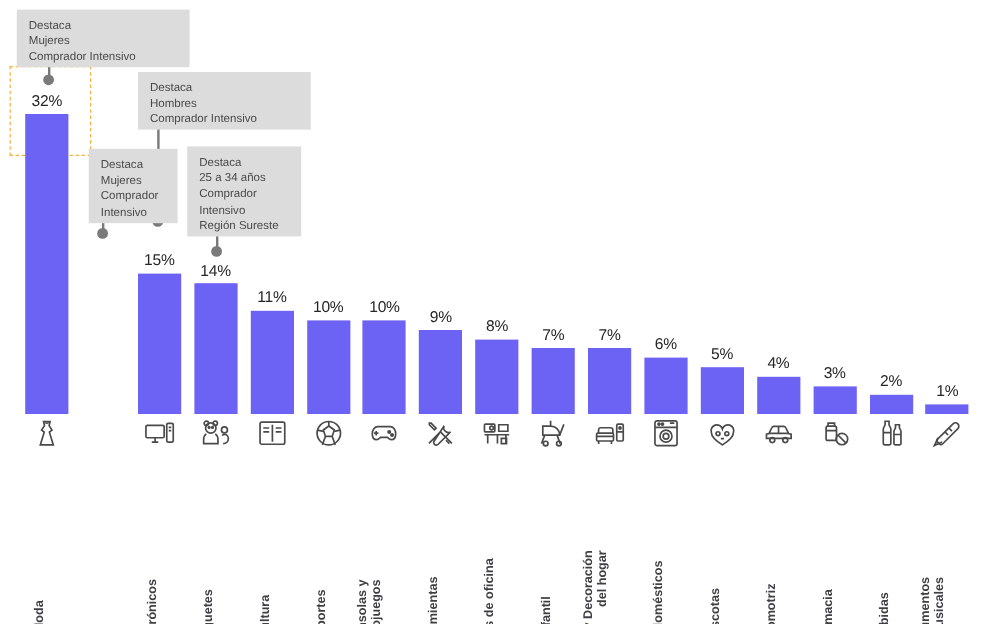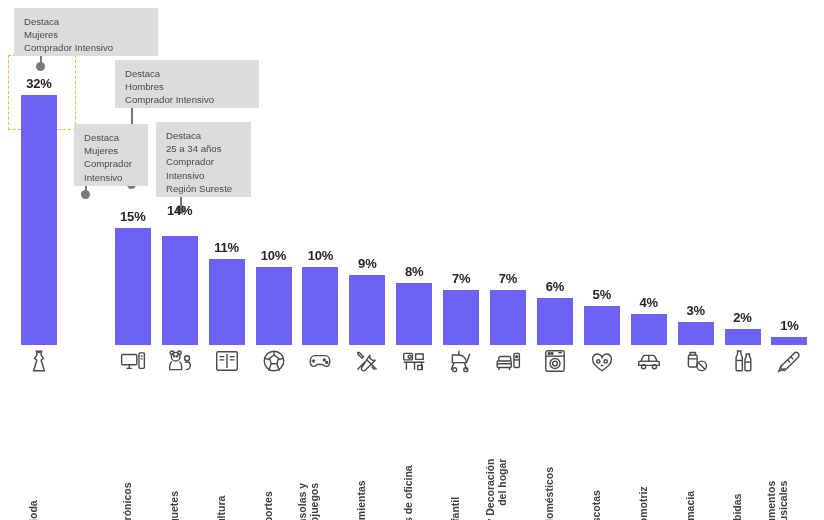--- a/index.html
+++ b/index.html
@@ -14,21 +14,21 @@
 
   
   .bars-layer{position:absolute;left:0;top:0;width:824px;height:520px;}
   .bar-group{position:absolute;bottom:0;}
   .bar-rect{
     position:absolute;left:0;bottom:175px;width:100%;
     background:#6C63F5;
   }
   .bar-value{
     position:absolute;left:50%;transform:translateX(-50%);
-    font-size:13px;font-weight:bold;color:#262626;
+    font-size:13px;font-weight:normal;color:#262626;
     white-space:nowrap;letter-spacing:-0.2px;
   }
   .bar-icon{
     position:absolute;left:50%;transform:translateX(-50%);
     bottom:146px;width:26px;height:26px;
     color:#4a4a4a;
   }
   .bar-icon svg{display:block;width:26px;height:26px;}
   .bar-label{
     position:absolute;left:50%;bottom:6px;
@@ -122,21 +122,21 @@
           <svg viewBox="0 0 24 24" fill="none" stroke="currentColor" stroke-width="1.3">
             <rect x="1.5" y="6" width="14" height="9.5" rx="1"></rect>
             <path d="M6 18.8h5M8.5 15.5v3.3"></path>
             <rect x="17.5" y="4.5" width="5" height="14.3" rx="1"></rect>
             <path d="M19 7.5h2M19 10h2"></path>
           </svg>
         </div>
         <div class="bar-label">Electrónicos</div>
       </div>
       <div class="bar-group" style="left: 161.7px; width: 36px; height: 520px;">
-        <div class="bar-value" style="bottom: 302px;">14%</div>
+        <div class="bar-value" style="bottom: 287px;">14%</div>
         <div class="bar-rect" style="height: 109.375px; background: rgb(108, 99, 245);"></div>
         <div class="bar-icon">
           <svg viewBox="0 0 24 24" fill="none" stroke="currentColor" stroke-width="1.3">
             <circle cx="8" cy="8" r="4"></circle>
             <circle cx="4.6" cy="4.4" r="1.7"></circle>
             <circle cx="11.4" cy="4.4" r="1.7"></circle>
             <path d="M4.5 12.5c-1.3 1-2 2.6-2 4.3V20h11v-3.2c0-1.7-.7-3.3-2-4.3"></path>
             <circle cx="6.7" cy="7.6" r=".6" fill="currentColor"></circle>
             <circle cx="9.3" cy="7.6" r=".6" fill="currentColor"></circle>
             <path d="M17.5 20c2.3 0 4-1.7 4-3.8 0-2-1.4-3.3-3-3.3-.7 0-1.4.3-1.8.8"></path>

